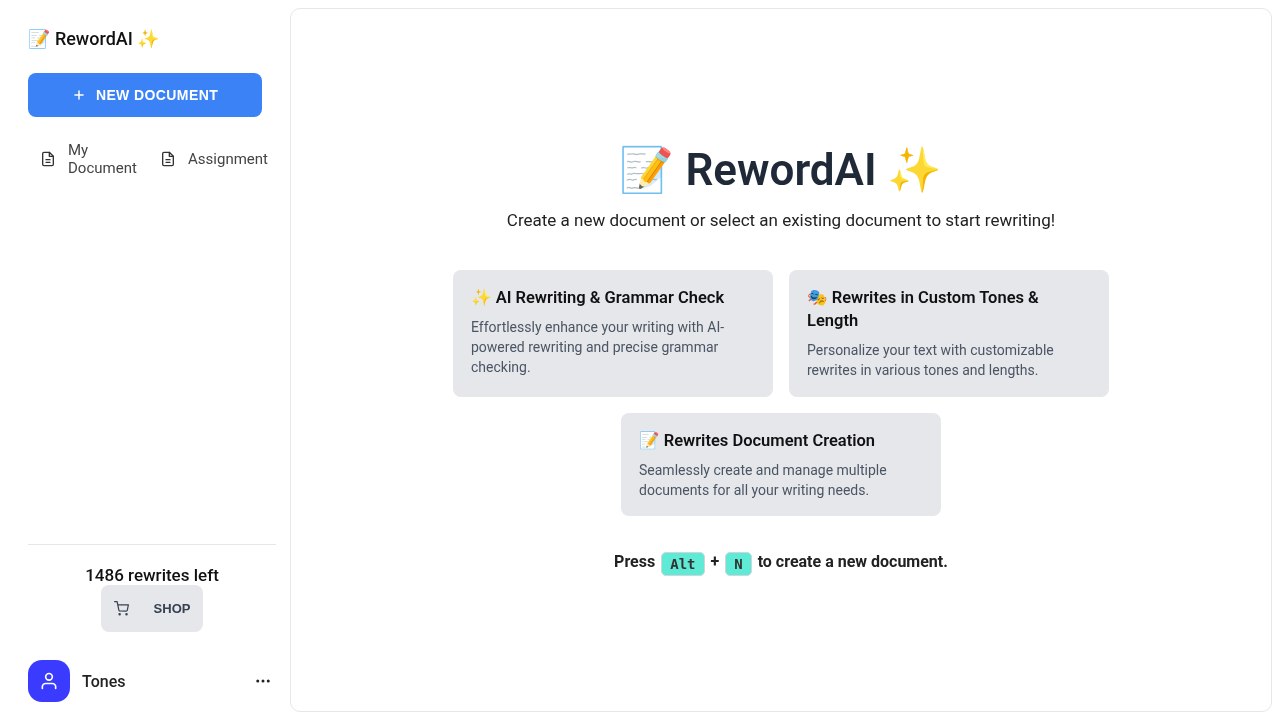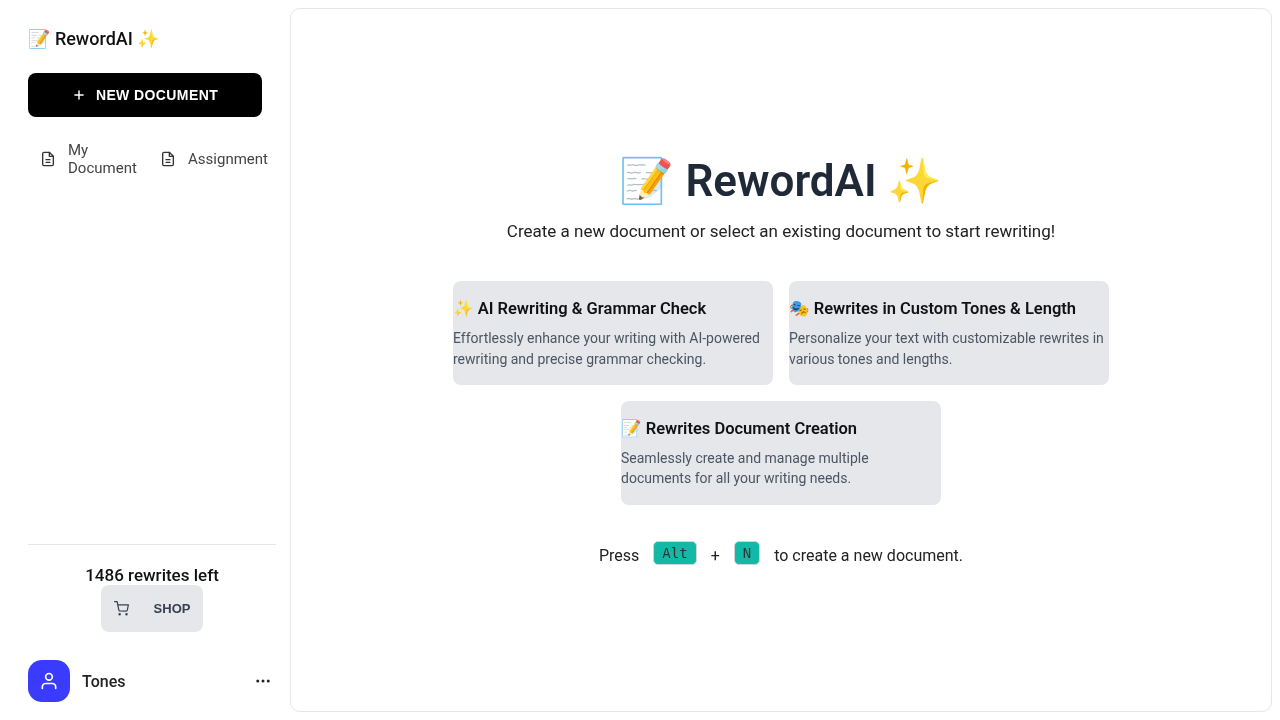--- a/index.html
+++ b/index.html
@@ -25,21 +25,21 @@
     .sidebar-brand {
       font-size: 18px;
       font-weight: 500;
       color: #111;
       margin-bottom: 24px;
       display: flex;
       align-items: center;
       gap: 4px;
     }
     .new-doc-btn {
-      background: #000000;
+      background: #3b82f6;
       color: #ffffff;
       border: none;
       border-radius: 8px;
       padding: 14px 32px;
       font-size: 14px;
       font-weight: 600;
       letter-spacing: 0.4px;
       cursor: pointer;
       display: flex;
       align-items: center;
@@ -167,45 +167,46 @@
       display: flex;
       flex-wrap: wrap;
       justify-content: center;
       gap: 16px;
       margin-top: 40px;
       max-width: 670px;
     }
     .card {
       background: #e5e7eb;
       border-radius: 8px;
-      padding: 16px 0;
+      padding: 16px 18px;
       width: 320px;
     }
     .card-title {
       font-size: 16.5px;
       font-weight: 600;
       color: #111;
       margin-bottom: 8px;
       line-height: 1.4;
     }
     .card-desc {
       font-size: 14px;
       color: #4b5563;
       line-height: 1.45;
     }
     .kbd-hint {
       margin-top: 36px;
       font-size: 16px;
       color: #222;
       display: flex;
-      align-items: flex-end;
-      gap: 14px;
+      align-items: flex-start;
+      gap: 6px;
+      font-weight: bold;
     }
     kbd {
-      background: #14b8a6;
+      background: #5eead4;
       border: 1px solid #d1d5db;
       border-radius: 5px;
       padding: 3px 8px;
       font-family: ui-monospace, SFMono-Regular, Menlo, Monaco, Consolas, monospace;
       font-size: 14px;
       color: #333;
     }
   </style>
 </head>
 <body>

